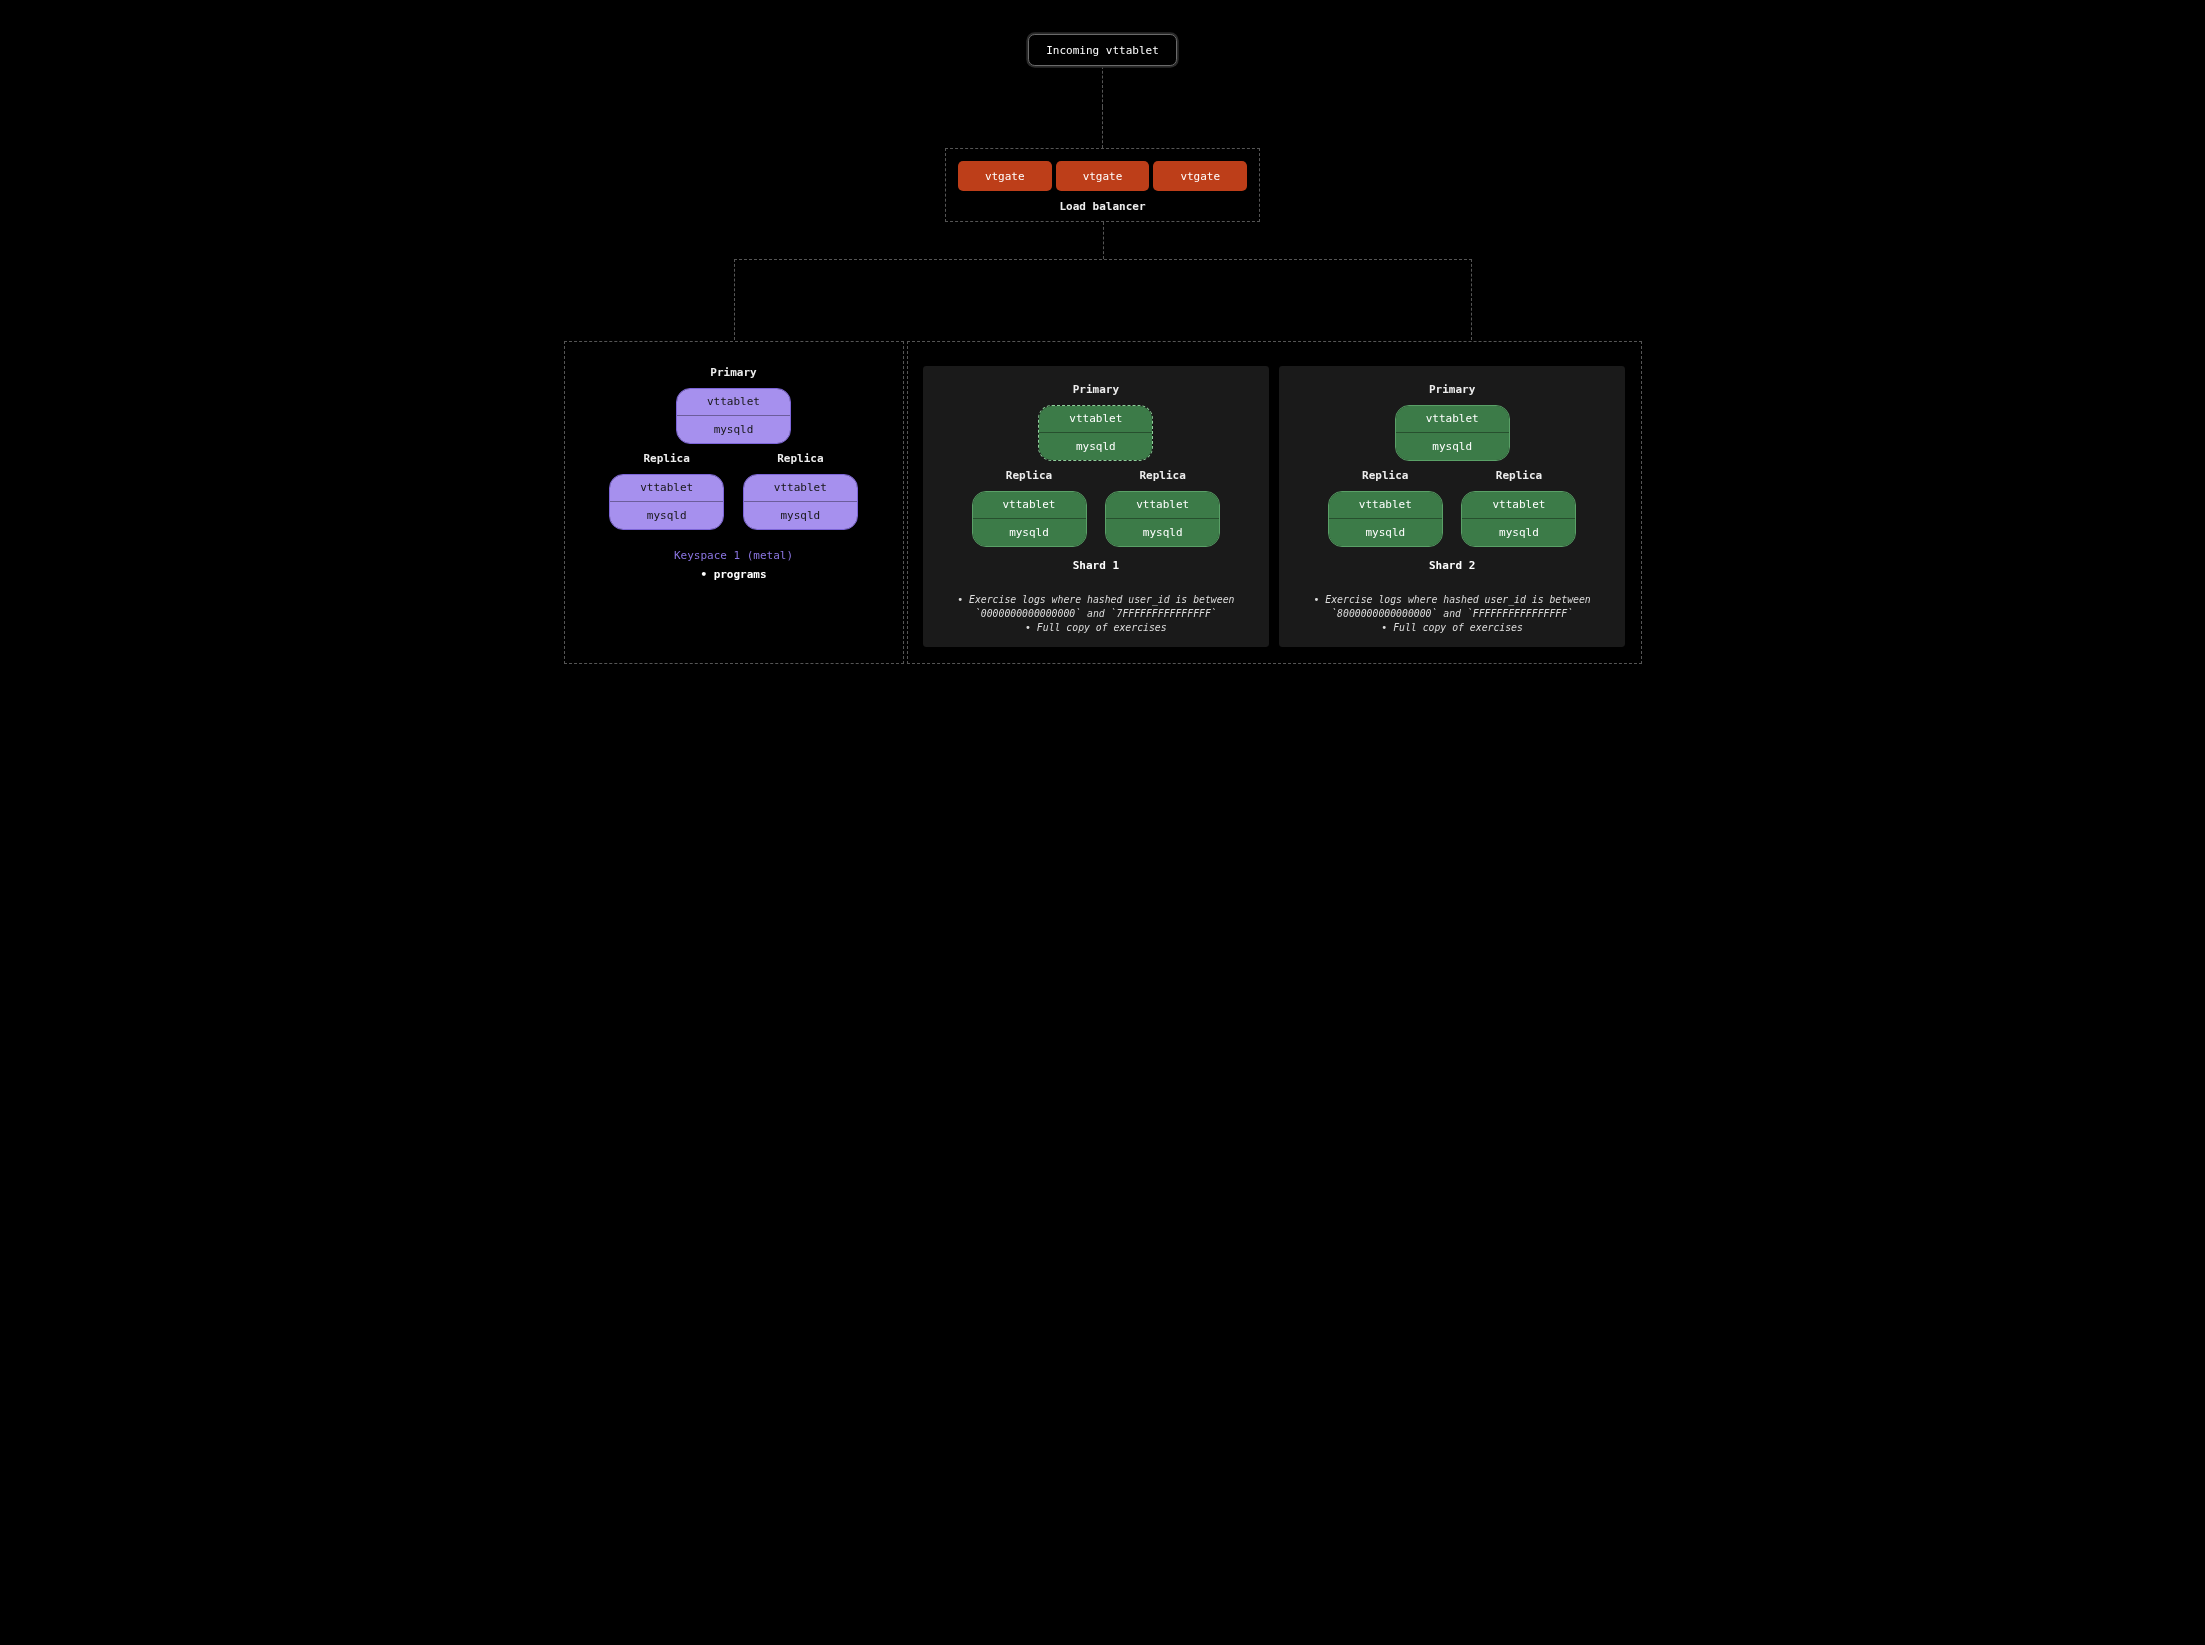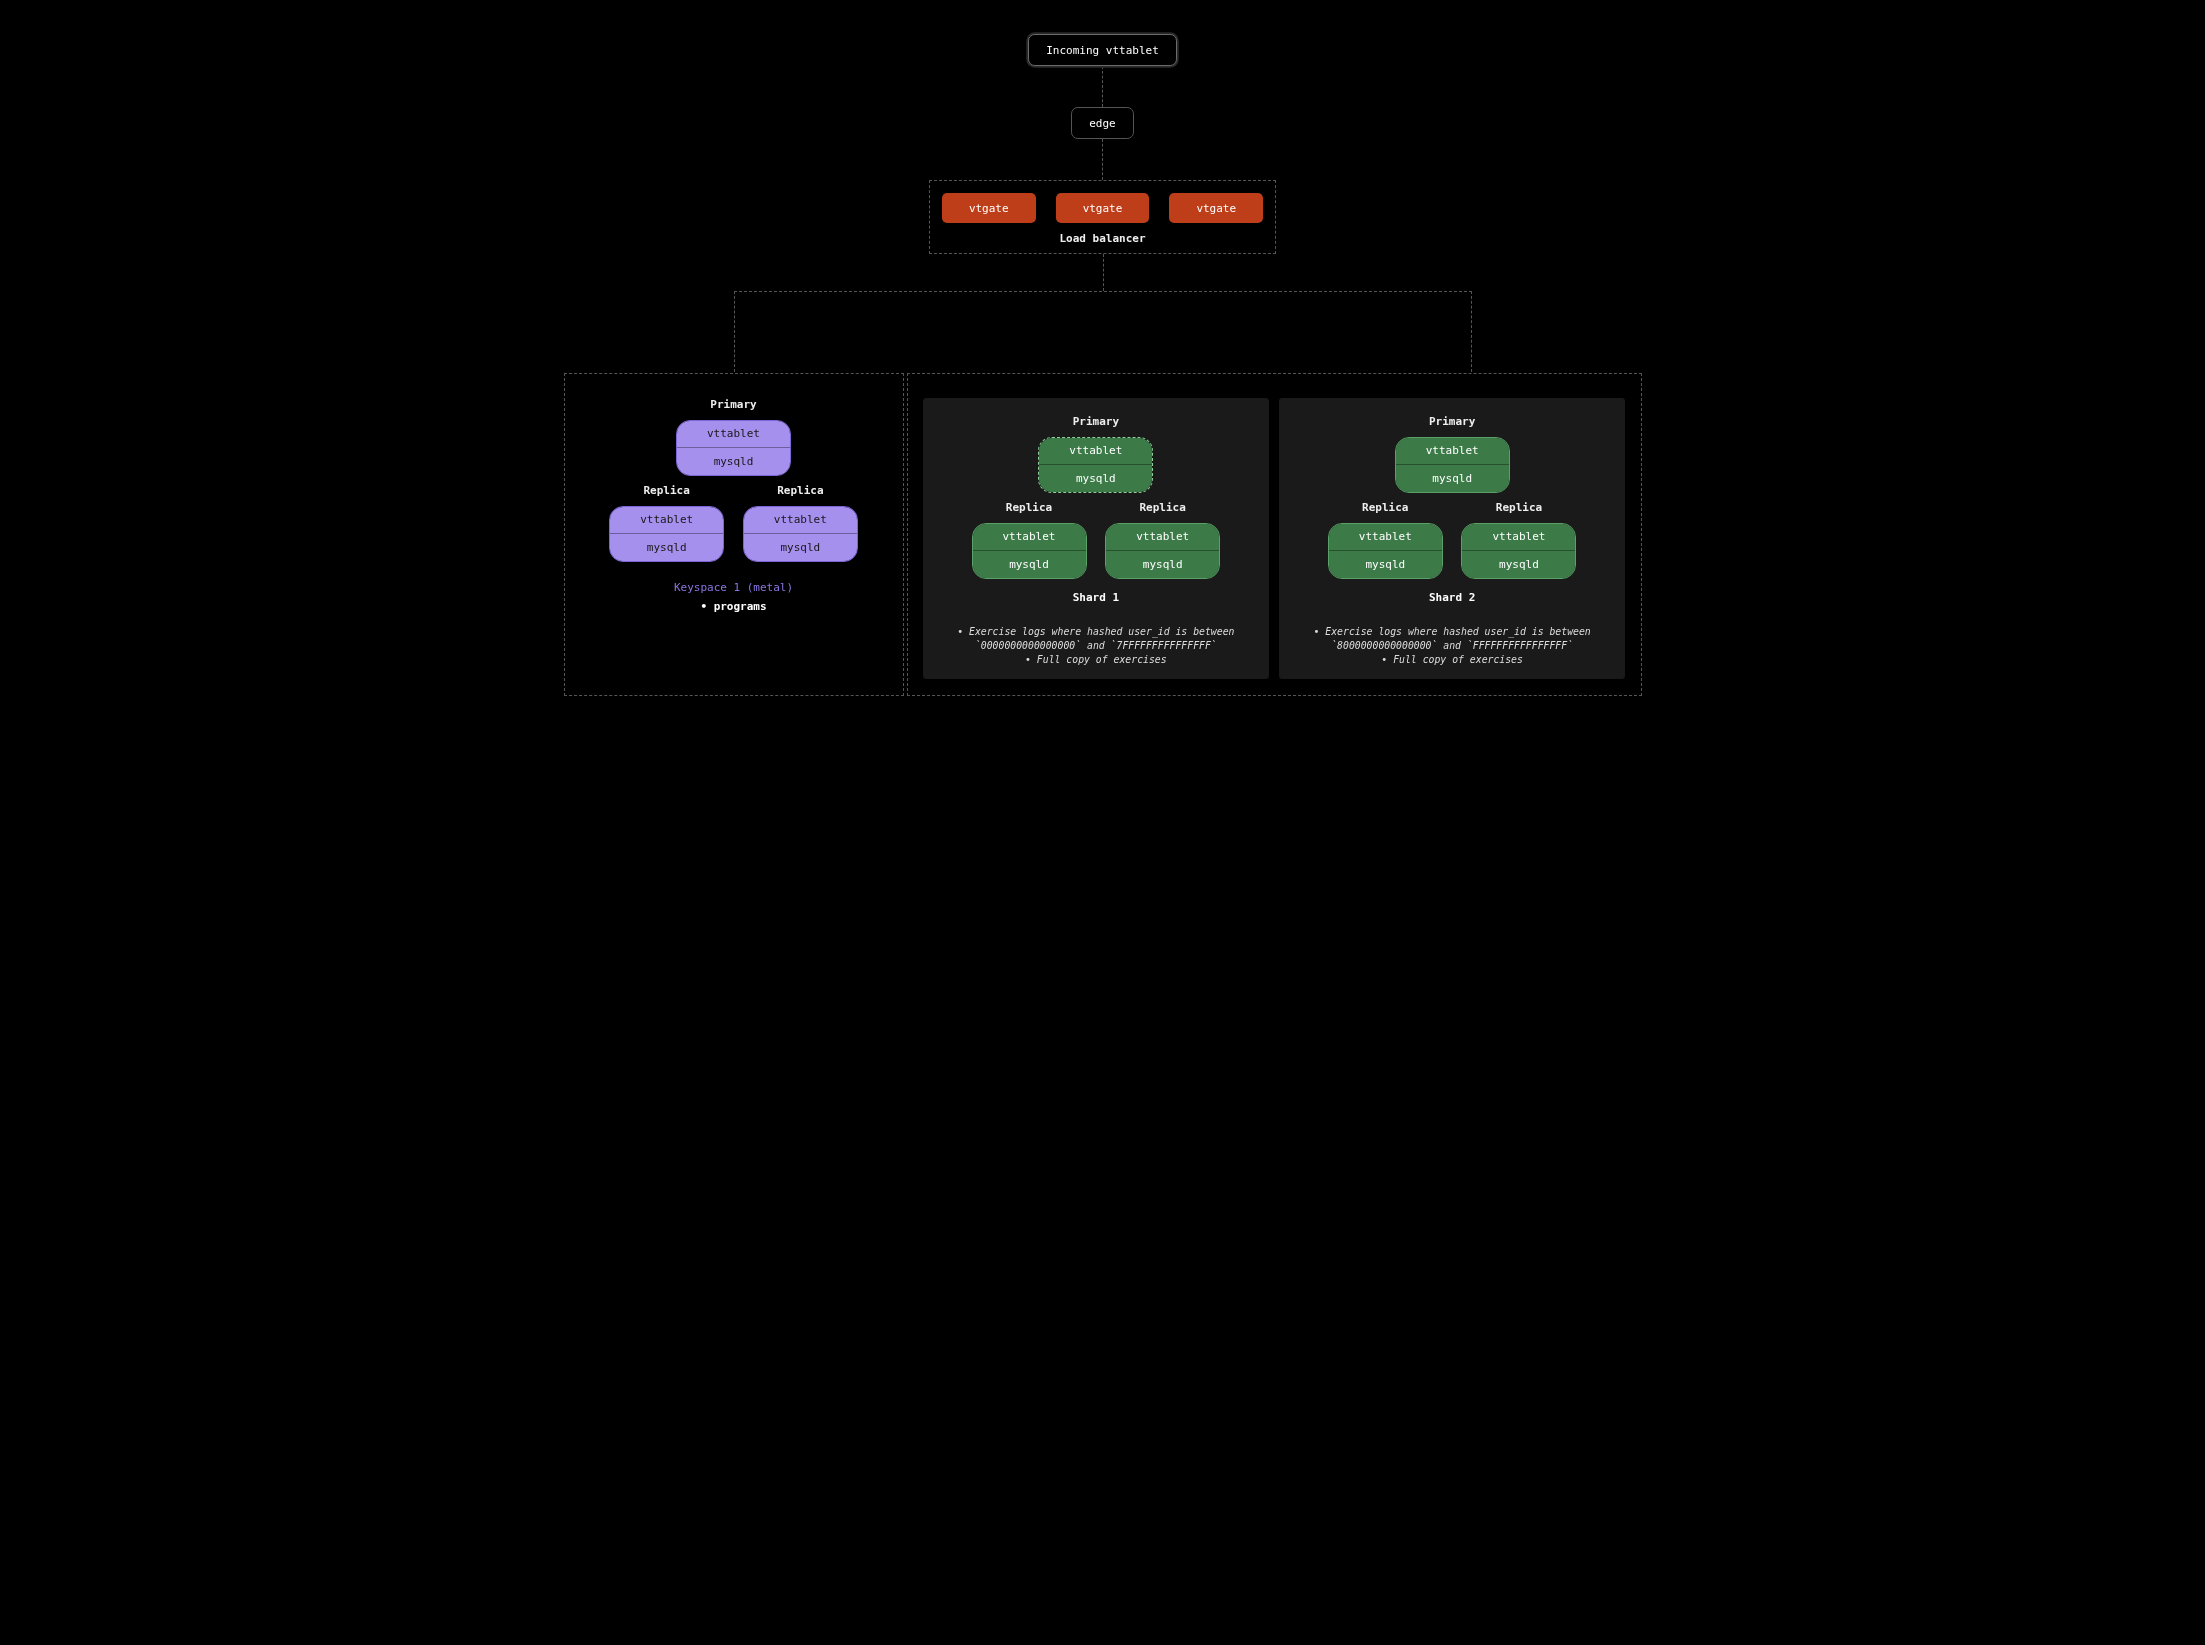--- a/index.html
+++ b/index.html
@@ -40,21 +40,21 @@
     margin: 0 auto;
   }
   .lb-box {
     border: 1.7px dashed #555;
     padding: 12px 12px 8.5px 12px;
     display: inline-block;
     text-align: center;
   }
   .lb-row {
     display: flex;
-    gap: 20px;
+    gap: 4px;
     justify-content: center;
     margin-bottom: 8.5px;
   }
   .vtgate {
     background: #bd3e19;
     color: #fff;
     padding: 8.5px 27px;
     border-radius: 5.1px;
     font-size: 11px;
   }
@@ -193,25 +193,20 @@
 
 <div class="diagram">
 
   <div class="center-row">
     <div class="node emph">
       <span>Incoming vttablet</span>
     </div>
   </div>
   <div class="vdashline"></div>
 
-  <div class="center-row">
-    <div class="node">
-      <span>edge</span>
-    </div>
-  </div>
   <div class="vdashline"></div>
 
   <div class="center-row">
     <div class="lb-box">
       <div class="lb-row">
         <div class="vtgate">vtgate</div>
         <div class="vtgate">vtgate</div>
         <div class="vtgate">vtgate</div>
       </div>
       <div class="lb-label">Load balancer</div>

